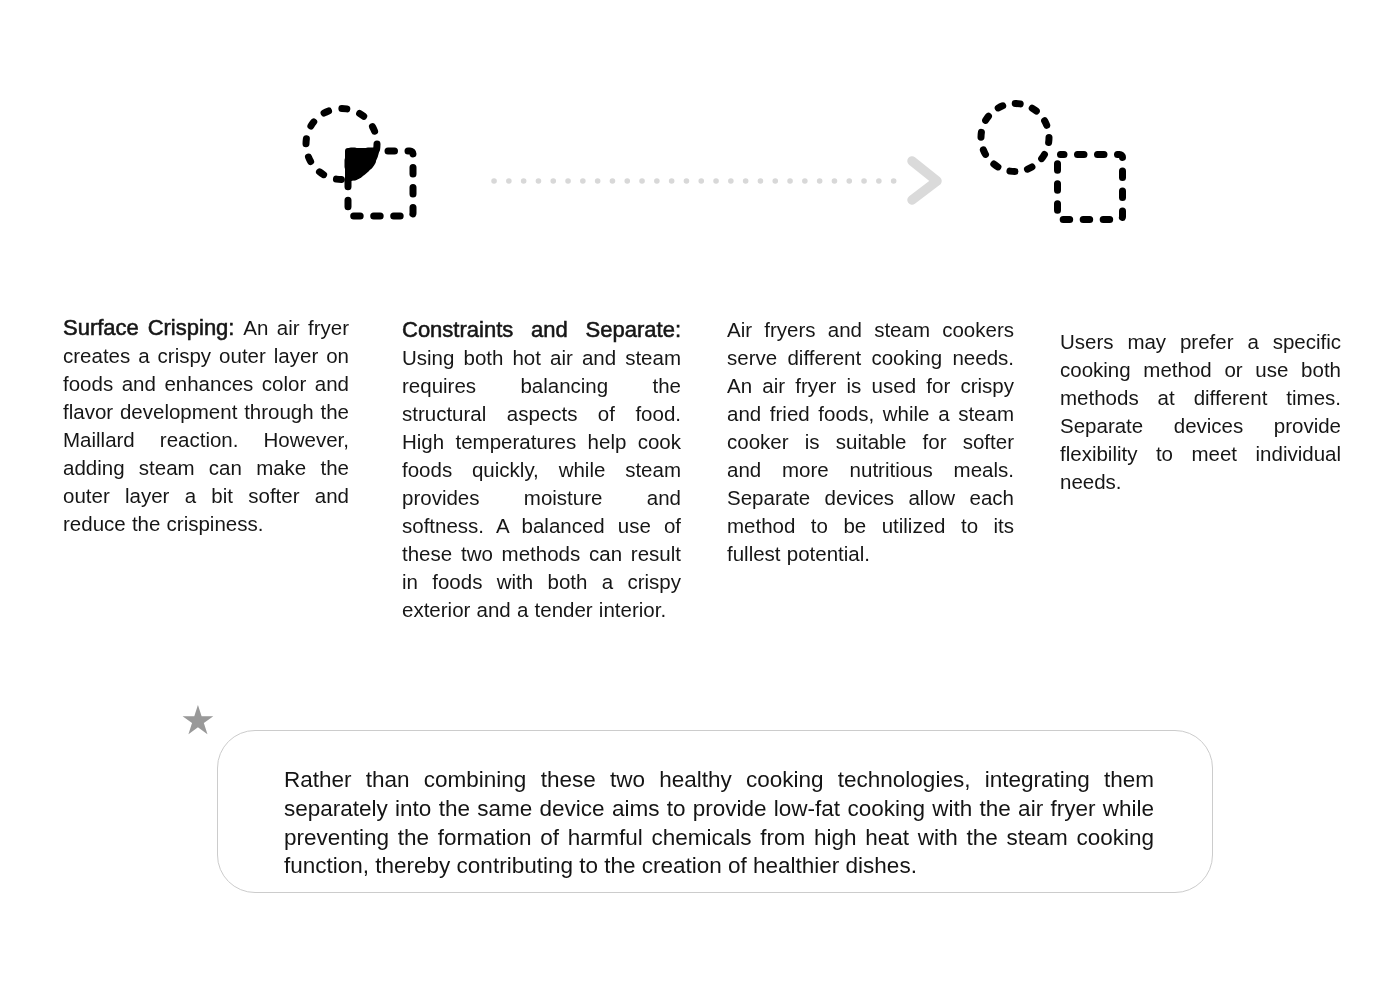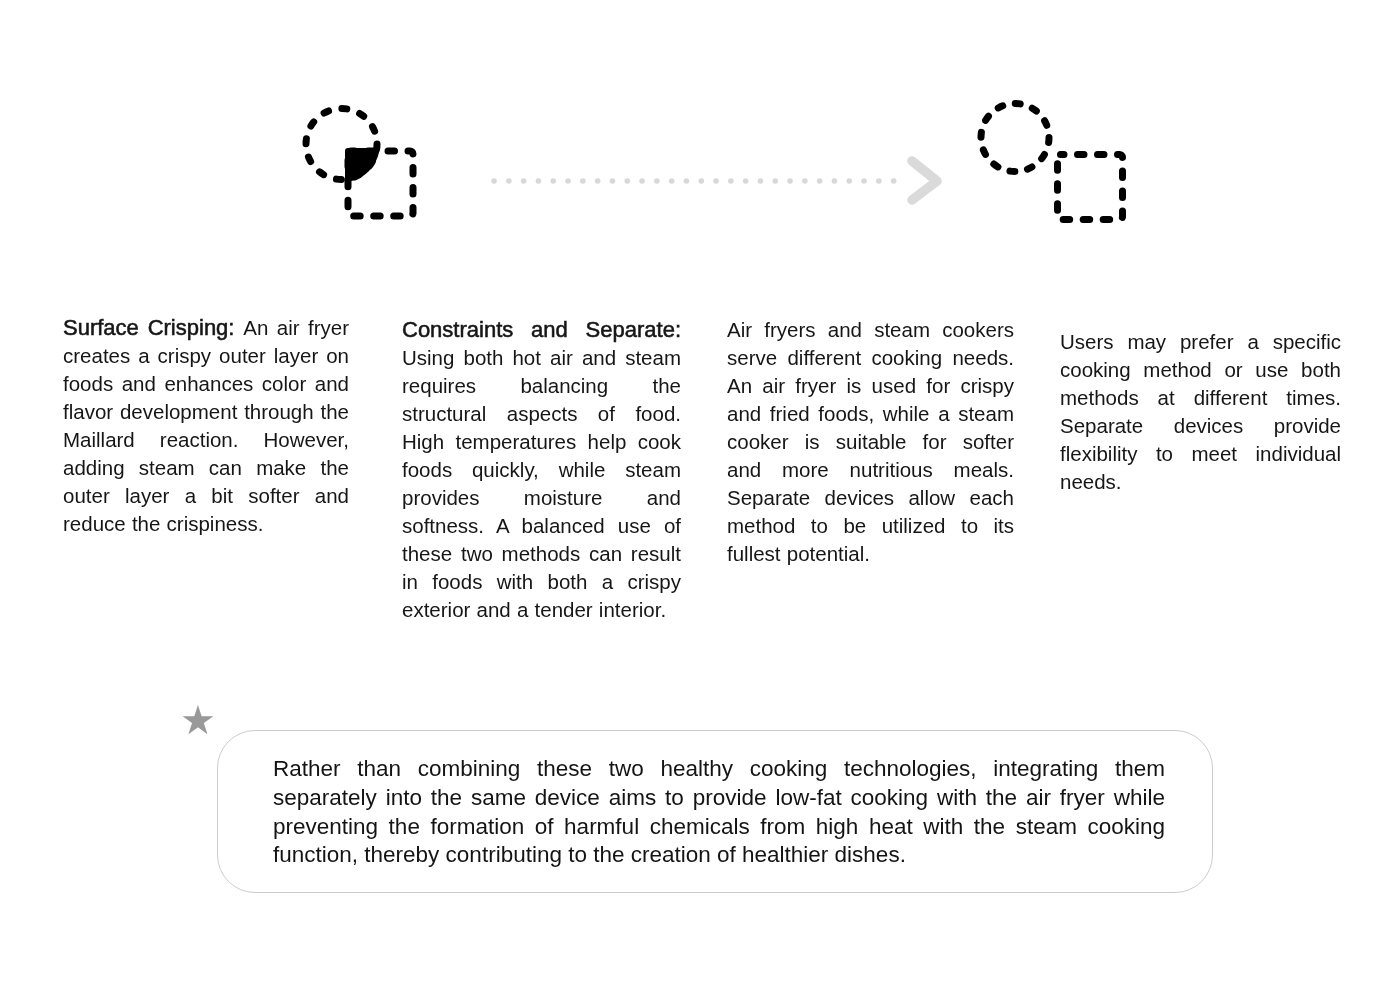--- a/index.html
+++ b/index.html
@@ -46,21 +46,21 @@
   .note-box {
     position: absolute;
     left: 217px; top: 730px;
     width: 996px; height: 163px;
     border: 1.5px solid #cccccc;
     border-radius: 38px;
     box-sizing: border-box;
     background: #ffffff;
   }
   .note-box p {
-    margin: 1px;
+    margin: 12px;
     padding: 23px 46px 0 54px;
     text-align: justify;
     text-justify: inter-word;
     font-size: 22.5px;
     line-height: 28.8px;
     color: #141414;
   }
 </style>
 </head>
 <body>

